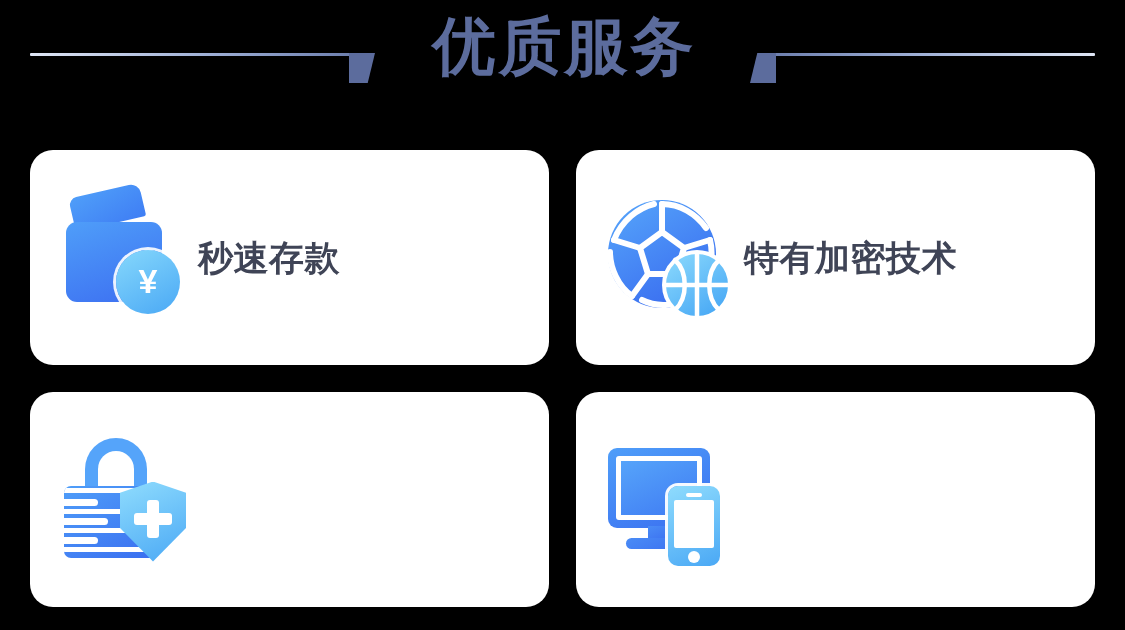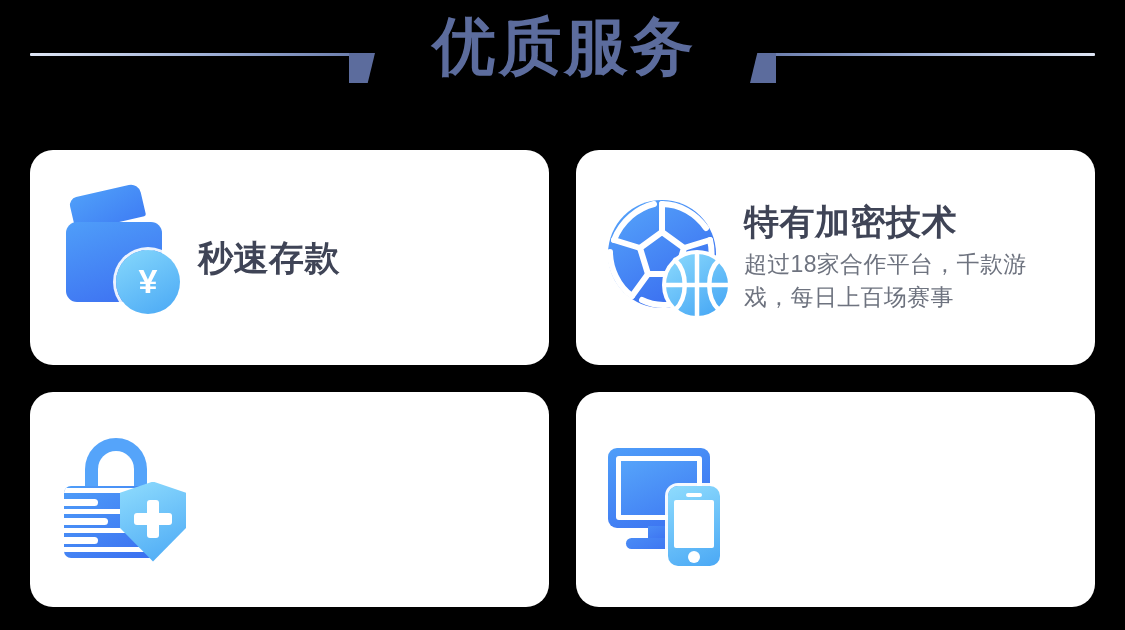--- a/index.html
+++ b/index.html
@@ -379,21 +379,20 @@
           <g fill="none" stroke="#ffffff" stroke-width="4.5" stroke-linecap="round">
             <line x1="35" y1="3" x2="35" y2="67"></line>
             <line x1="3" y1="35" x2="67" y2="35"></line>
             <path d="M13,10 C26,22 26,48 13,60"></path>
             <path d="M57,10 C44,22 44,48 57,60"></path>
           </g>
         </svg>
       </div>
       <div class="card-text">
         <div class="card-title">特有加密技术</div>
-        <div class="card-desc">超过18家合作平台，千款游戏，每日上百场赛事</div>
       </div>
     </div>
 
     <div class="card">
       <div class="card-icon">
         <div class="ic-lock-shackle"></div>
         <div class="ic-lock-body">
           <div class="ic-lock-gap g1"></div>
           <div class="ic-lock-gap g2"></div>
           <div class="ic-lock-gap g3"></div>

